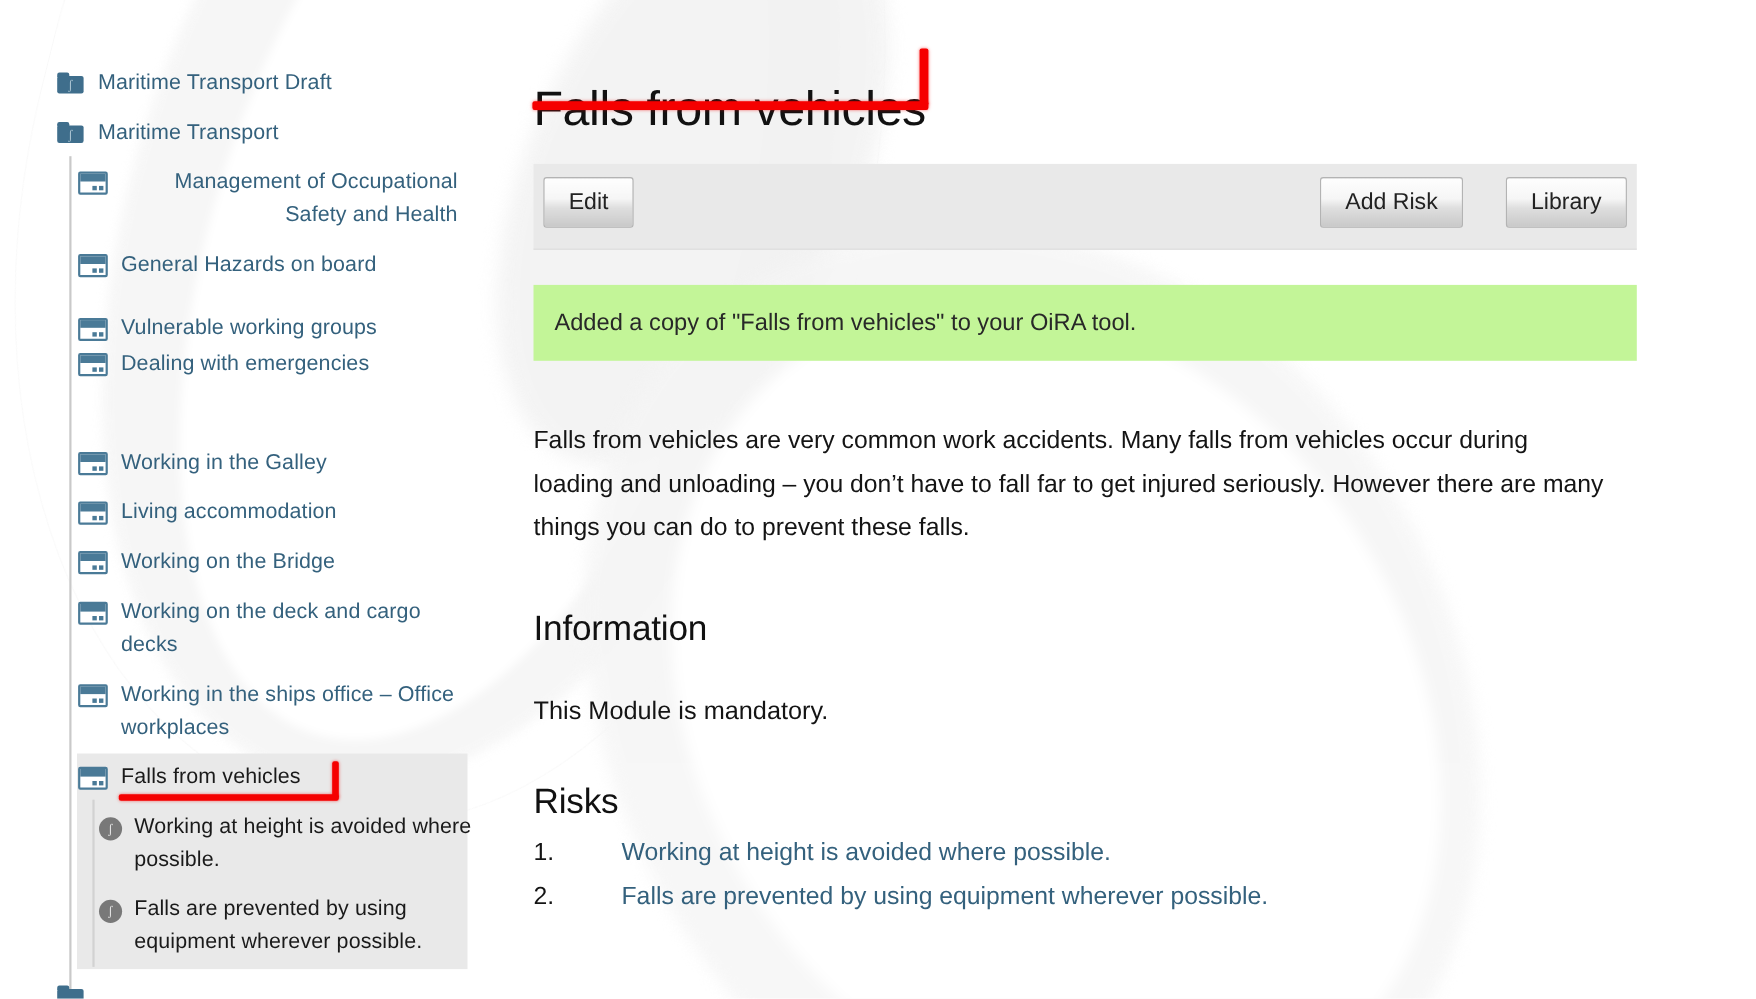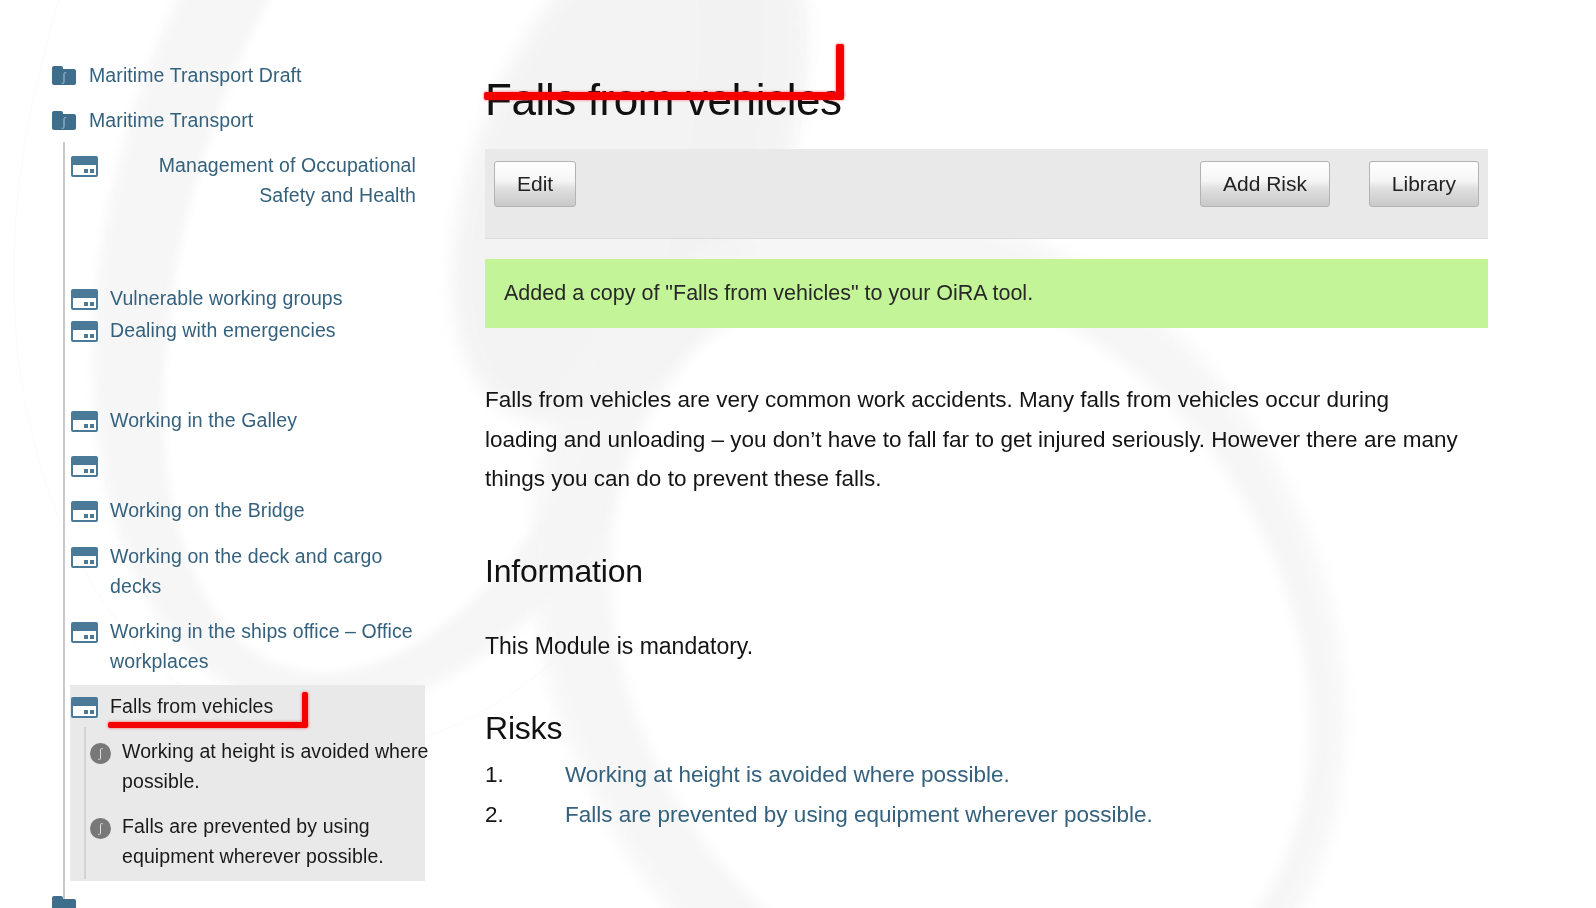--- a/index.html
+++ b/index.html
@@ -257,21 +257,21 @@
   .anno .v {
     position: absolute;
     background: #f50000;
     border-radius: 2px;
     box-shadow: 0 0 3px rgba(245,0,0,.6);
   }
 
   #toolbar {
     position: absolute;
     left: 15px; top: 149px;
-    width: 1003px; height: 90px;
+    width: 1003px; height: 78px;
     background: #e9e9e9;
     border-bottom: 1px solid #dcdcdc;
   }
   .tb-btn {
     position: absolute;
     top: 12px;
     height: 46px;
     padding: 0 22px;
     background: linear-gradient(to bottom, #fefefe 0%, #f6f6f6 42%, #dedede 62%, #c9c9c9 100%);
     border: 1px solid #b3b3b3;
@@ -395,20 +395,30 @@
       <span class="module-icon">
         <span class="bar"></span>
           <span class="dots">
             <i></i>
             <i></i>
           </span>
       </span>
       <span class="label">Management of Occupational Safety and Health</span>
     </div>
 
+    <div class="node" style="left:71px; top:225px; width:345px;">
+      <span class="module-icon">
+        <span class="bar"></span>
+          <span class="dots">
+            <i></i>
+            <i></i>
+          </span>
+      </span>
+      <span class="label">General Hazards on board</span>
+    </div>
 
     <div class="node" style="left:71px; top:270px; width:345px;margin-top:13px;">
       <span class="module-icon">
         <span class="bar"></span>
           <span class="dots">
             <i></i>
             <i></i>
           </span>
       </span>
       <span class="label">Vulnerable working groups</span>
@@ -438,20 +448,21 @@
     </div>
 
     <div class="node" style="left:71px; top:450px; width:345px;">
       <span class="module-icon">
         <span class="bar"></span>
           <span class="dots">
             <i></i>
             <i></i>
           </span>
       </span>
+      <span class="label">Living accommodation</span>
     </div>
 
     <div class="node" style="left:71px; top:495px; width:345px;">
       <span class="module-icon">
         <span class="bar"></span>
           <span class="dots">
             <i></i>
             <i></i>
           </span>
       </span>

